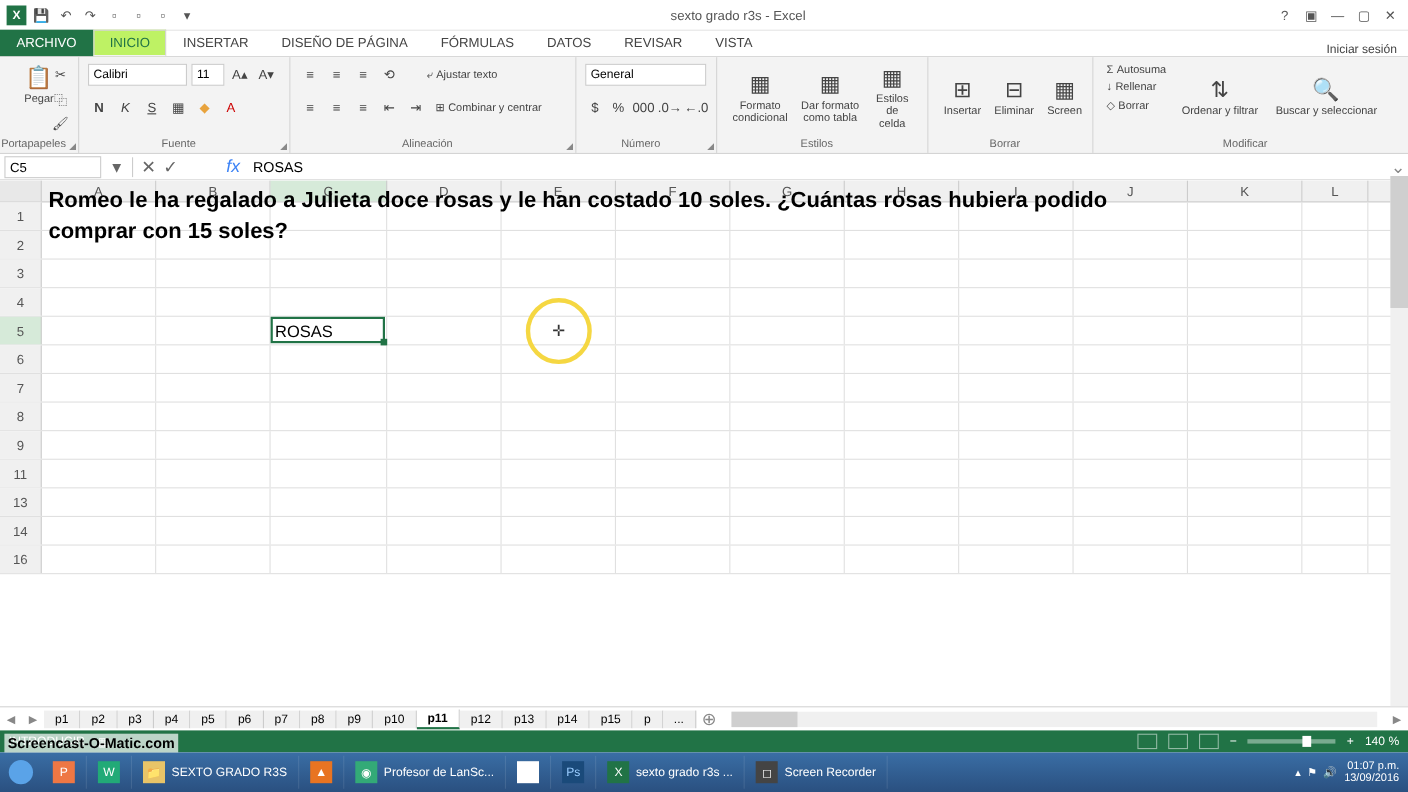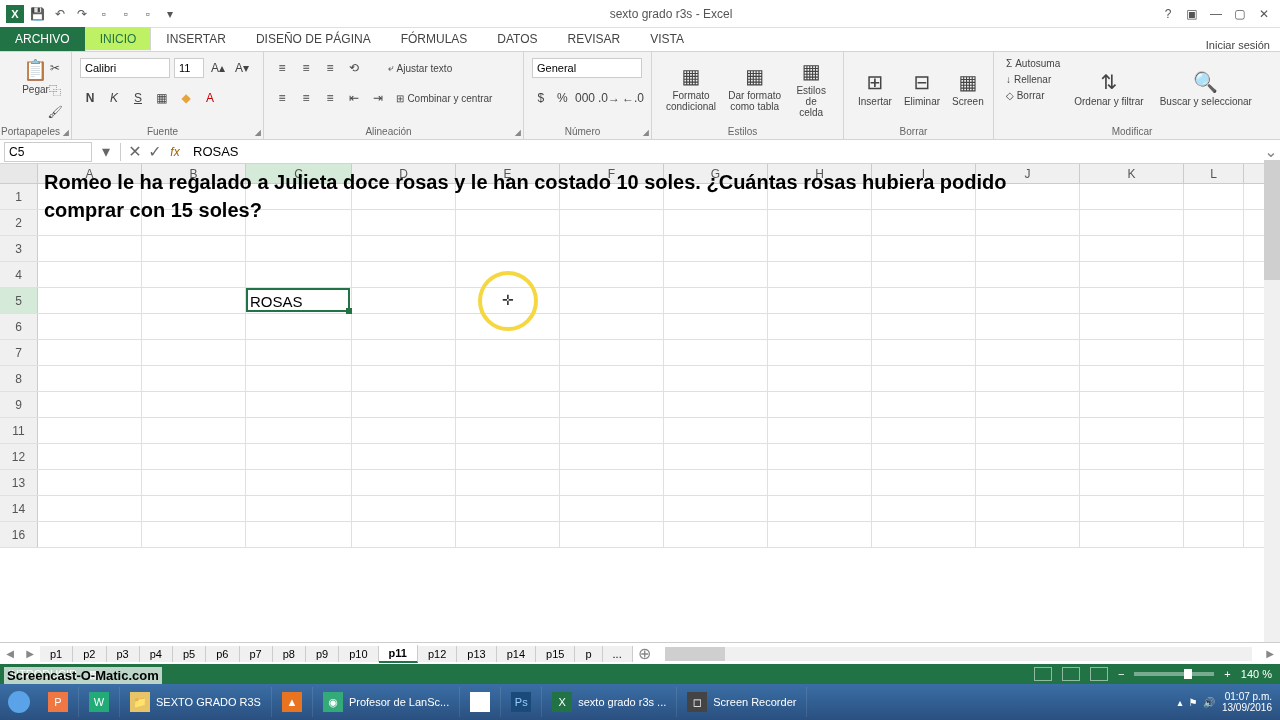--- a/index.html
+++ b/index.html
@@ -33,21 +33,21 @@
 .sm-btn { width: 20px; height: 20px; display: flex; align-items: center; justify-content: center; font-size: 12px; color: #444; cursor: pointer; }
 .font-name { width: 90px; height: 20px; border: 1px solid #ccc; background: #fff; font-size: 11px; padding: 0 4px; display: flex; align-items: center; }
 .font-size { width: 30px; height: 20px; border: 1px solid #ccc; background: #fff; font-size: 11px; padding: 0 4px; display: flex; align-items: center; }
 .num-format { width: 110px; height: 20px; border: 1px solid #ccc; background: #fff; font-size: 11px; padding: 0 4px; display: flex; align-items: center; }
 .txt-btn { font-size: 10px; color: #444; padding: 2px 4px; cursor: pointer; display: flex; align-items: center; gap: 3px; }
 
 
 .formula-bar { height: 24px; background: #fff; border-bottom: 1px solid #d4d4d4; display: flex; align-items: center; }
 .namebox { width: 88px; height: 20px; border: 1px solid #ccc; margin: 0 4px; padding: 0 4px; font-size: 12px; display: flex; align-items: center; }
 .fb-btn { width: 20px; height: 20px; display: flex; align-items: center; justify-content: center; color: #666; cursor: pointer; }
-.fx { font-style: italic; font-size: 12px; color: #a16207; }
+.fx { font-style: italic; font-size: 16px; color: #3b82f6; margin-left: 37px; }
 .formula-input { flex: 1; padding: 0 8px; font-size: 13px; height: 20px; display: flex; align-items: center; }
 .fb-expand { width: 18px; text-align: center; color: #888; cursor: pointer; }
 
 
 .grid-area { position: relative; background: #fff; }
 .col-headers { display: flex; height: 20px; background: #f0f0f0; border-bottom: 1px solid #ccc; }
 .select-all { width: 38px; border-right: 1px solid #ccc; background: #e8e8e8; }
 .col-head { border-right: 1px solid #ccc; text-align: center; font-size: 12px; color: #555; line-height: 20px; }
 .col-head.sel { background: #d6ead9; }
 .row { display: flex; height: 26px; border-bottom: 1px solid #e0e0e0; }
@@ -440,35 +440,20 @@
       <div class="cell" style="width:104px"></div>
       <div class="cell" style="width:104px"></div>
       <div class="cell" style="width:104px"></div>
       <div class="cell" style="width:104px"></div>
       <div class="cell" style="width:104px"></div>
       <div class="cell" style="width:104px"></div>
       <div class="cell" style="width:60px"></div>
     </div>
     <div class="row">
       <div class="row-head">11</div>
-      <div class="cell" style="width:104px"></div>
-      <div class="cell" style="width:104px"></div>
-      <div class="cell" style="width:106px"></div>
-      <div class="cell" style="width:104px"></div>
-      <div class="cell" style="width:104px"></div>
-      <div class="cell" style="width:104px"></div>
-      <div class="cell" style="width:104px"></div>
-      <div class="cell" style="width:104px"></div>
-      <div class="cell" style="width:104px"></div>
-      <div class="cell" style="width:104px"></div>
-      <div class="cell" style="width:104px"></div>
-      <div class="cell" style="width:60px"></div>
-    </div>
-    <div class="row">
-      <div class="row-head">12</div>
       <div class="cell" style="width:104px"></div>
       <div class="cell" style="width:104px"></div>
       <div class="cell" style="width:106px"></div>
       <div class="cell" style="width:104px"></div>
       <div class="cell" style="width:104px"></div>
       <div class="cell" style="width:104px"></div>
       <div class="cell" style="width:104px"></div>
       <div class="cell" style="width:104px"></div>
       <div class="cell" style="width:104px"></div>
       <div class="cell" style="width:104px"></div>

